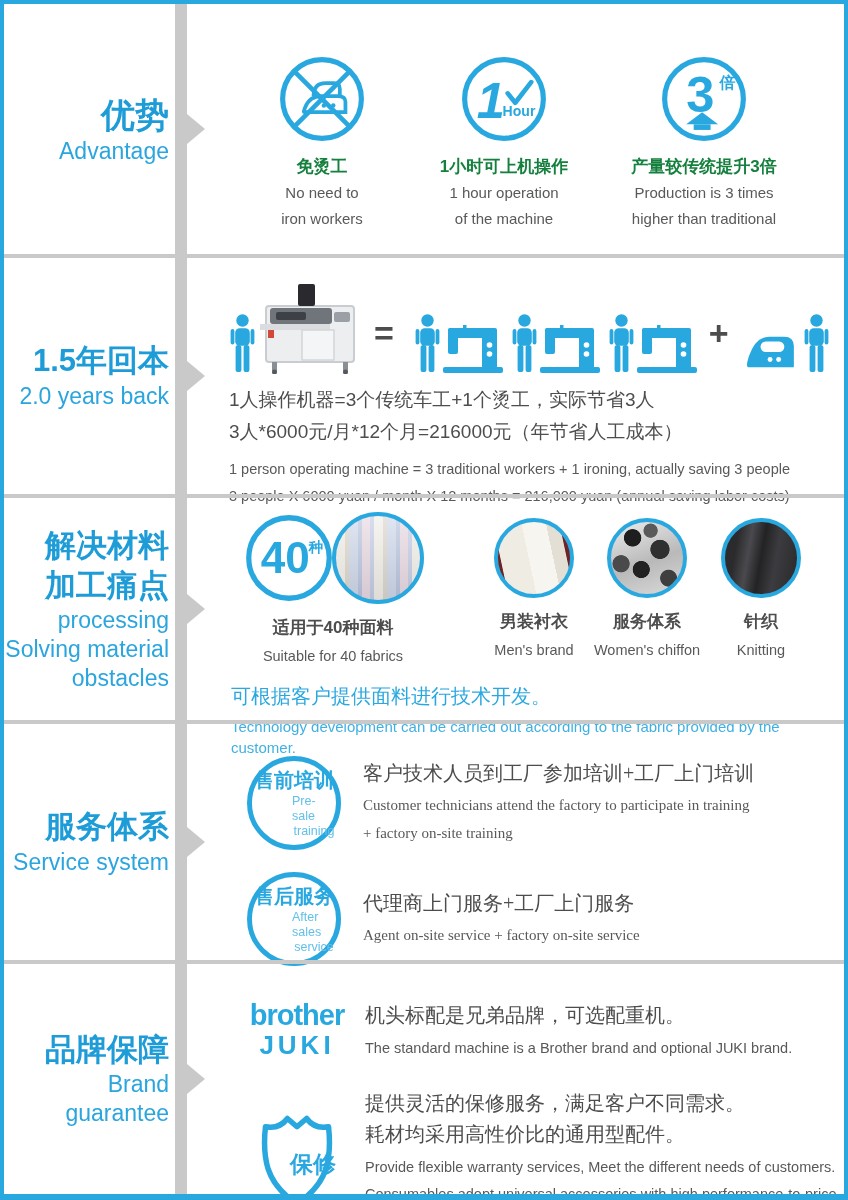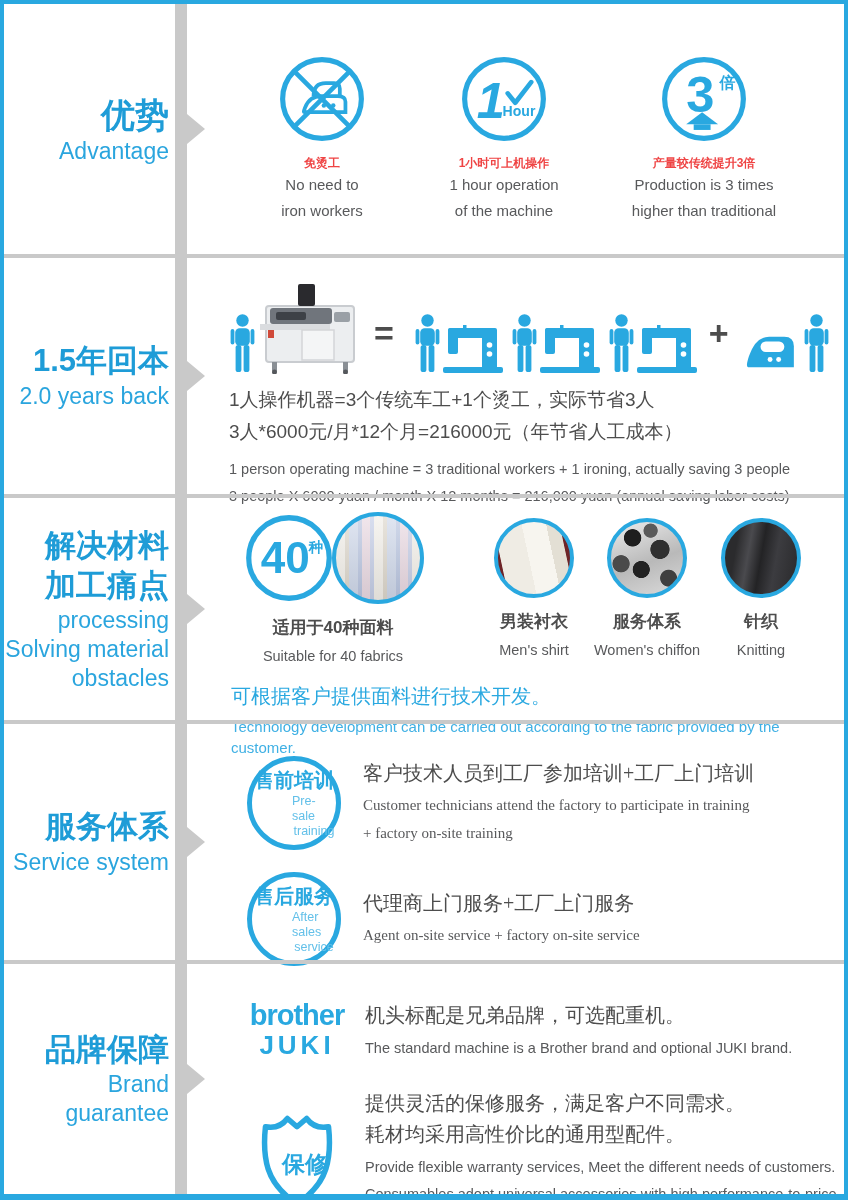--- a/index.html
+++ b/index.html
@@ -36,21 +36,21 @@
     border-top:15px solid transparent; border-bottom:15px solid transparent;
   }
   .content { flex:1; position:relative; }
 
   
   .adv-row { display:flex; padding:50px 0 0 50px; }
   .adv-item { width:170px; text-align:center; }
   .adv-item + .adv-item { margin-left:12px; }
   .adv-item.third { margin-left:30px; }
   .adv-icon { width:90px; height:90px; margin:0 auto 10px; display:block; }
-  .adv-zh { font-size:12px; font-weight:600; color:#ef4444; line-height:1.5; }
+  .adv-zh { font-size:17px; font-weight:600; color:#15803d; line-height:1.5; }
   .adv-en { font-size:15px; color:#58595b; line-height:1.75; }
 
   
   .illu { display:flex; align-items:flex-end; margin:20px 0 0 42px; height:96px; }
   .illu .person { width:27px; height:60px; flex-shrink:0; }
   .machine-photo { width:104px; height:92px; margin-left:2px; }
   .op { font-size:34px; font-weight:700; color:#4d4d4d; align-self:center; margin:14px 12px 0; }
   .pair { display:flex; align-items:flex-end; margin-left:8px; }
   .pair .sew { width:60px; height:48px; margin-left:2px; margin-bottom:1px; }
   .iron-solid { width:56px; height:40px; margin:0 4px 3px 2px; }
@@ -103,21 +103,21 @@
   .svc-en { font-size:15px; color:#58595b; line-height:1.85; margin-top:4px; }
 
   
   .brand-row { display:flex; align-items:flex-start; margin:36px 0 0 56px; }
   .brand-row.second { margin-top:26px; align-items:center; }
   .logos { width:108px; flex-shrink:0; text-align:center; }
   .logo-brother { font-size:29px; font-weight:700; color:#29a8e0; letter-spacing:-1px; line-height:1.05; }
   .logo-juki { font-size:26px; font-weight:800; color:#29a8e0; letter-spacing:4px; line-height:1.2; }
   .shield-wrap { width:108px; flex-shrink:0; display:flex; justify-content:center; position:relative; }
   .shield-wrap svg { width:92px; height:96px; }
-  .shield-label { position:absolute; top:36px; left:8px; width:100%; text-align:center;
+  .shield-label { position:absolute; top:36px; left:16px; width:100%; text-align:center;
     font-size:23px; font-weight:700; color:#29a8e0; }
   .brand-text { margin-left:14px; }
   .brand-zh { font-size:20px; color:#4d4d4d; line-height:1.55; }
   .brand-en { font-size:14.5px; color:#58595b; line-height:1.85; margin-top:4px; }
 
   .hidden-defs { position:absolute; width:0; height:0; overflow:hidden; }
 </style>
 </head>
 <body>
 
@@ -315,21 +315,21 @@
             </svg>
             <div class="photo-circle fab-hanging"></div>
           </div>
           <div class="mat-zh">适用于40种面料</div>
           <div class="mat-en">Suitable for 40 fabrics</div>
         </div>
 
         <div class="fab-item" style="margin-left:46px">
           <div class="photo-circle fab-shirt"></div>
           <div class="mat-zh">男装衬衣</div>
-          <div class="mat-en">Men's shirt</div>
+          <div class="mat-en">Men's brand</div>
         </div>
         <div class="fab-item" style="margin-left:3px">
           <div class="photo-circle fab-chiffon"></div>
           <div class="mat-zh">服务体系</div>
           <div class="mat-en">Women's chiffon</div>
         </div>
         <div class="fab-item" style="margin-left:4px">
           <div class="photo-circle fab-knit"></div>
           <div class="mat-zh">针织</div>
           <div class="mat-en">Knitting</div>

